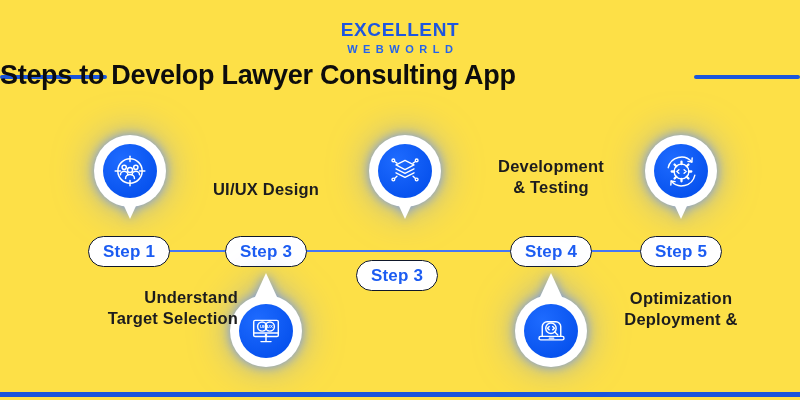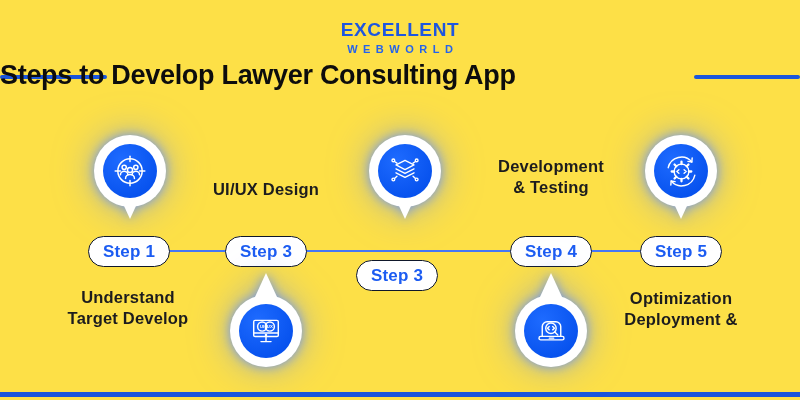--- a/index.html
+++ b/index.html
@@ -48,21 +48,21 @@
   .pin-down .pin-tail{top:0;border-bottom:24px solid #fff;}
   .pin-down .pin-circle{margin-top:22px;}
   .pin-s1{left:94px;top:135px;} .pin-s3{left:369px;top:135px;} .pin-s5{left:645px;top:135px;}
   .pin-s2{left:230px;top:273px;} .pin-s4{left:515px;top:273px;}
   .pin svg{display:block;}
   
   .caption{
     position:absolute;width:220px;text-align:center;z-index:4;
     font-size:16.5px;font-weight:600;color:#1c1c1e;line-height:21px;letter-spacing:.2px;
   }
-  .cap-s1{left:18px;top:287px;} .cap-s2{left:156px;top:179px;} .cap-s3{left:295px;top:291px;}
+  .cap-s1{left:18px;top:287px;text-align:right;} .cap-s2{left:156px;top:179px;} .cap-s3{left:295px;top:291px;}
   .cap-s4{left:441px;top:156px;} .cap-s5{left:571px;top:288px;}
   
   .bottom-bar{position:absolute;left:0;bottom:3px;width:800px;height:5px;background:#1a56db;}
 </style>
 </head>
 <body>
 
 <div class="stage">
 
   <header class="brand">
@@ -182,21 +182,21 @@
           <path d="M26.8 4.6 l-0.3 3.7 -3.6 -0.6"></path>
           <path d="M29.2 20.5 A12.5 12.5 0 0 1 7.5 25.8"></path>
           <path d="M7.2 29.4 l0.3 -3.7 3.6 0.6"></path>
         </svg>
       </div>
     </div>
   </div>
 
   <div class="caption cap-s1">
     <div>Understand</div>
-    <div>Target Develop</div>
+    <div>Target Selection</div>
   </div>
   <div class="caption cap-s2">
     <div>UI/UX Design</div>
     <div></div>
   </div>
   <div class="caption cap-s3">
   </div>
   <div class="caption cap-s4">
     <div>Development</div>
     <div>&amp; Testing</div>

